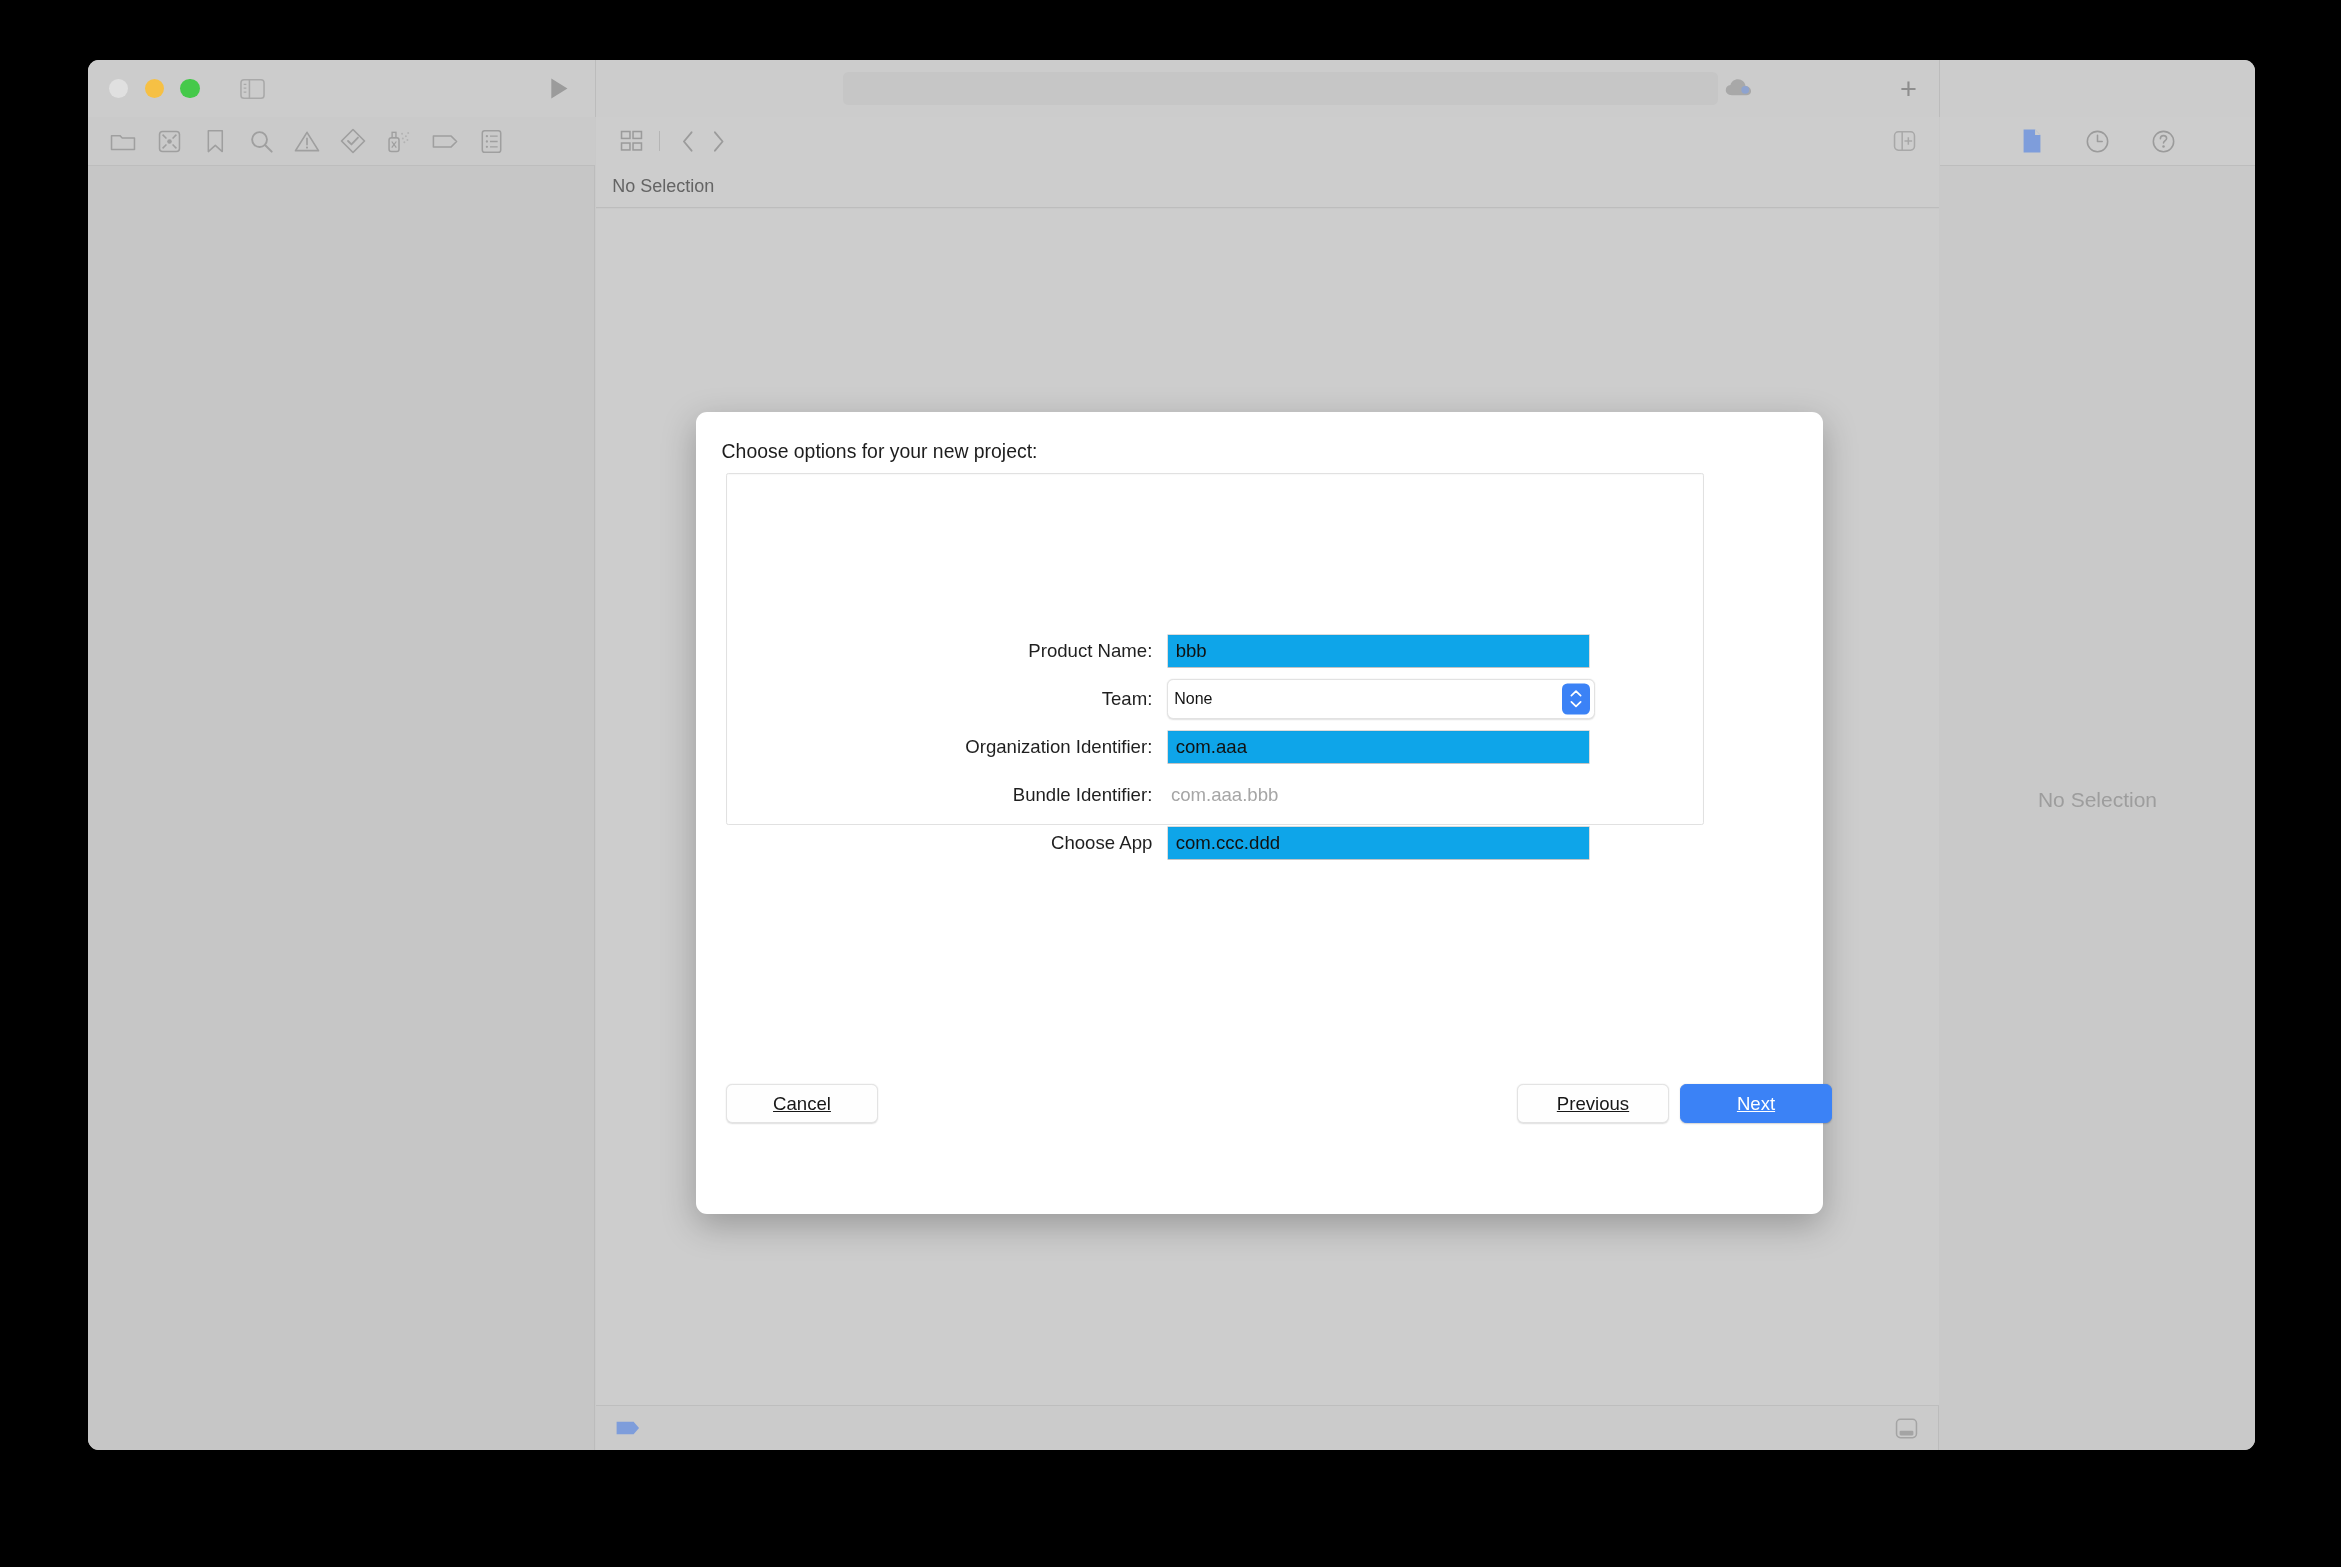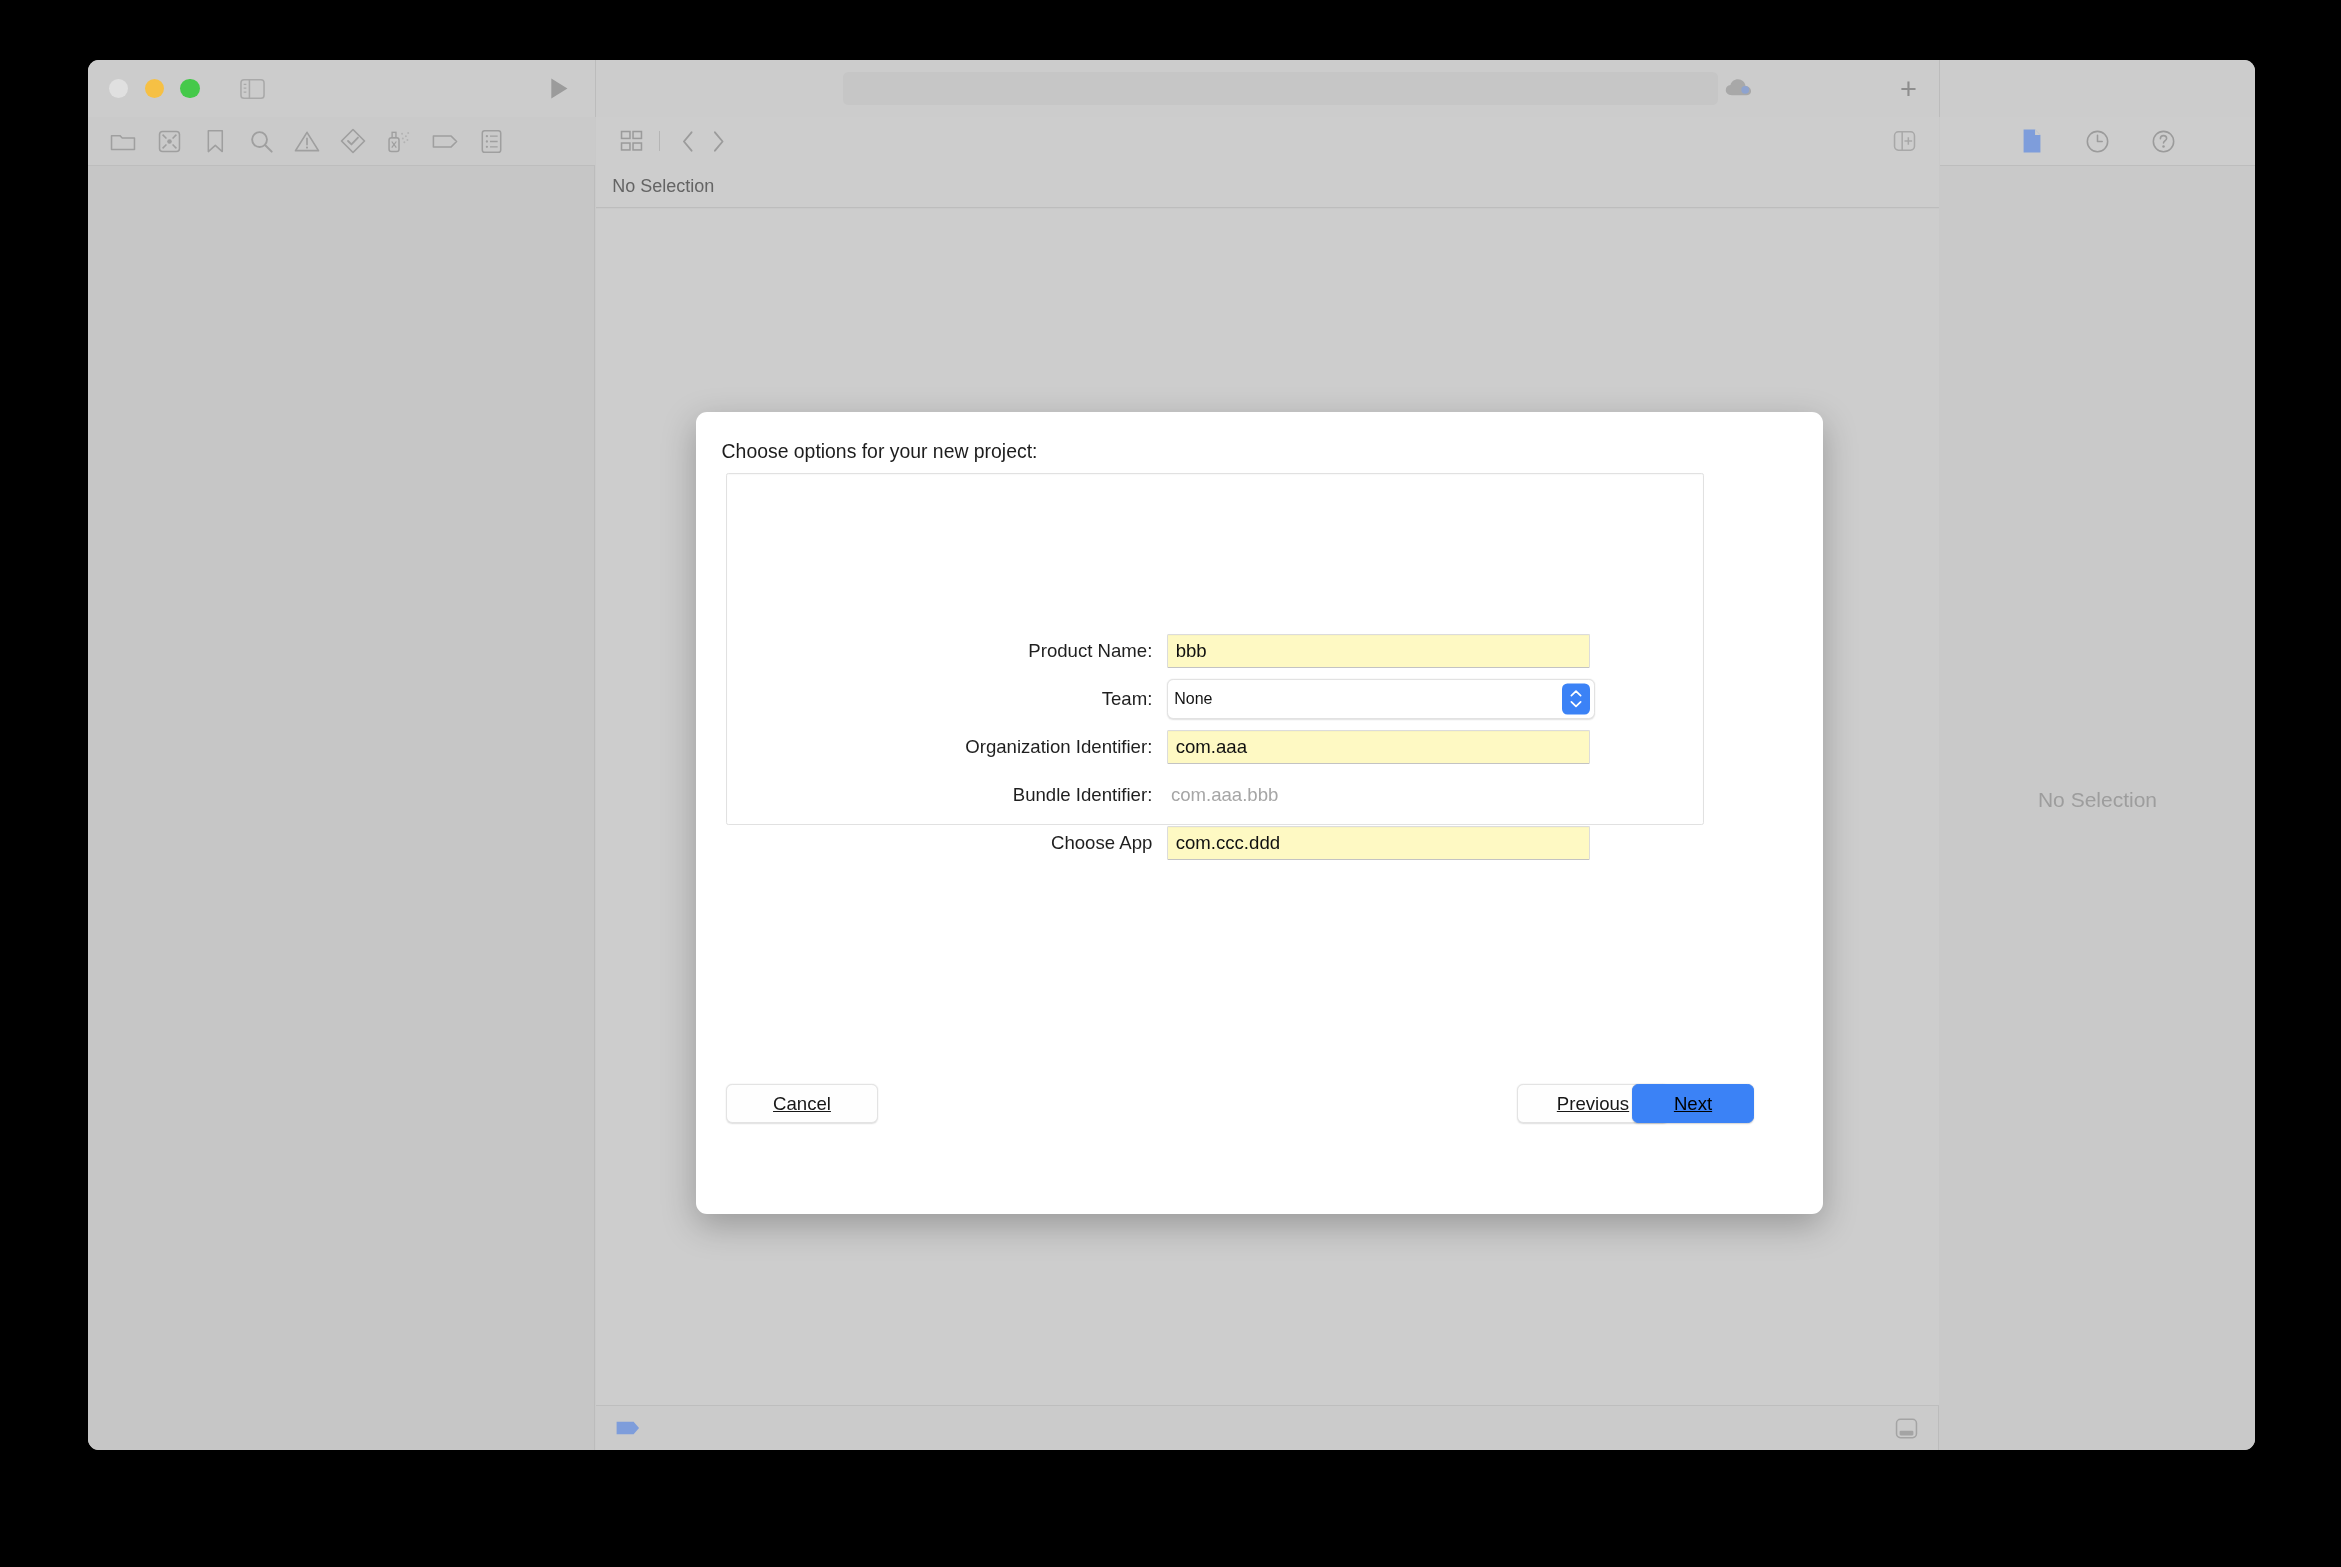--- a/index.html
+++ b/index.html
@@ -225,21 +225,21 @@
     width: 440px;
     text-align: right;
     padding-right: 14.7px;
     font-size: 18.6px;
     color: #1f1f1f;
     white-space: nowrap;
   }
   .form-control { position: relative; }
   .text-field {
     width: 423px; height: 34px;
-    background: #fef9c3;
+    background: #0ea5e9;
     border: 0.8px solid #dcdcdc;
     border-bottom-color: #c3c3c3;
     border-radius: 1.5px;
     display: flex; align-items: center;
     padding: 0 7.7px;
     font-size: 18.6px; color: #111111;
     box-shadow: inset 0 0.8px 0.8px rgba(0,0,0,0.03);
   }
   .plain-value {
     font-size: 18.6px; color: #a6a6a6;
@@ -281,24 +281,24 @@
     font-size: 18.6px;
     background: #fefefe;
     border: 0.8px solid #e3e3e3;
     color: #171717;
     box-shadow: 0 0.8px 1.5px rgba(0,0,0,0.13);
     text-decoration: underline;
   }
   #cancel-button   { left: 30px;  width: 152px; }
   #previous-button { left: 821px; width: 152px; }
   #next-button {
-    left: 936px; width: 122px;
+    left: 984px; width: 152px;
     background: #3b82f6;
     border-color: #3b82f6;
-    color: #000000;
+    color: #ffffff;
     box-shadow: 0 0.8px 1.5px rgba(0,0,0,0.18);
   }
 
   svg { display: block; }
 </style>
 </head>
 <body>
 
 <div id="app-window">
 

